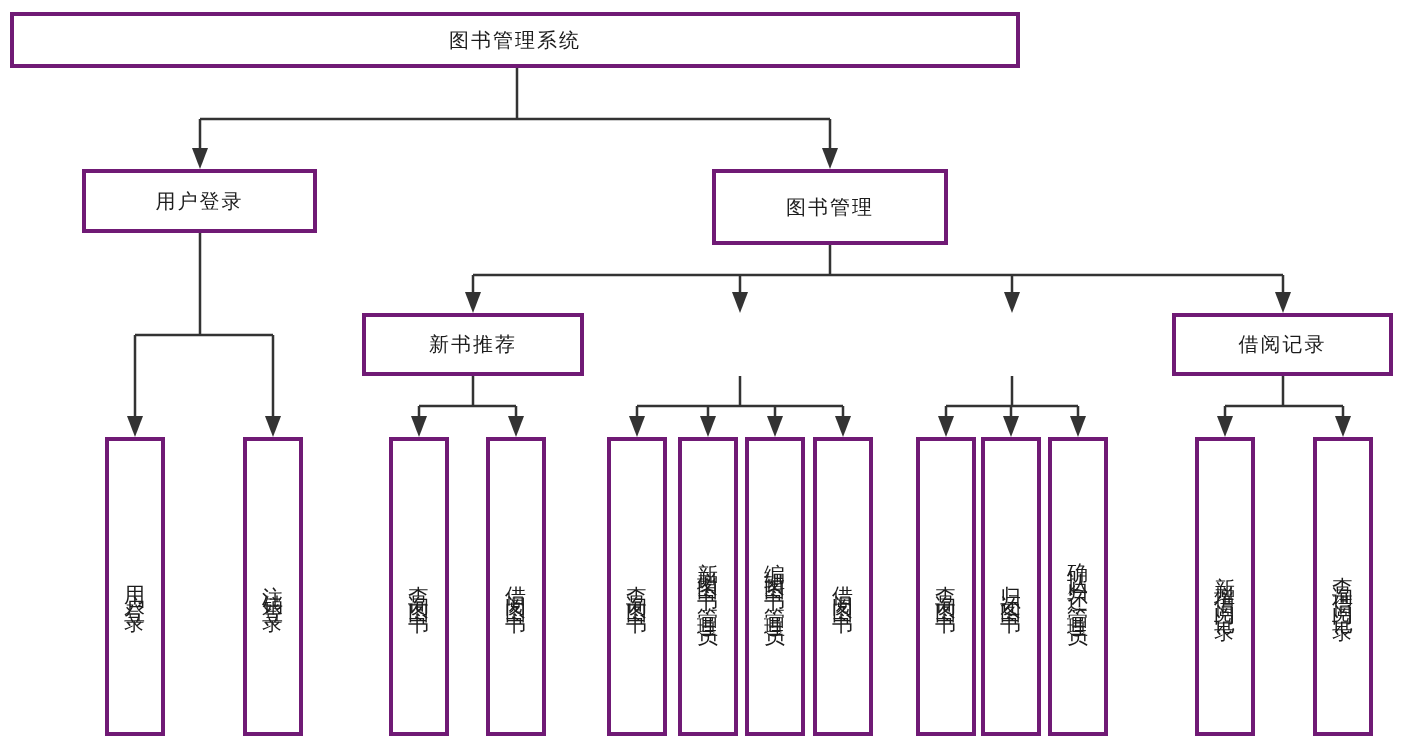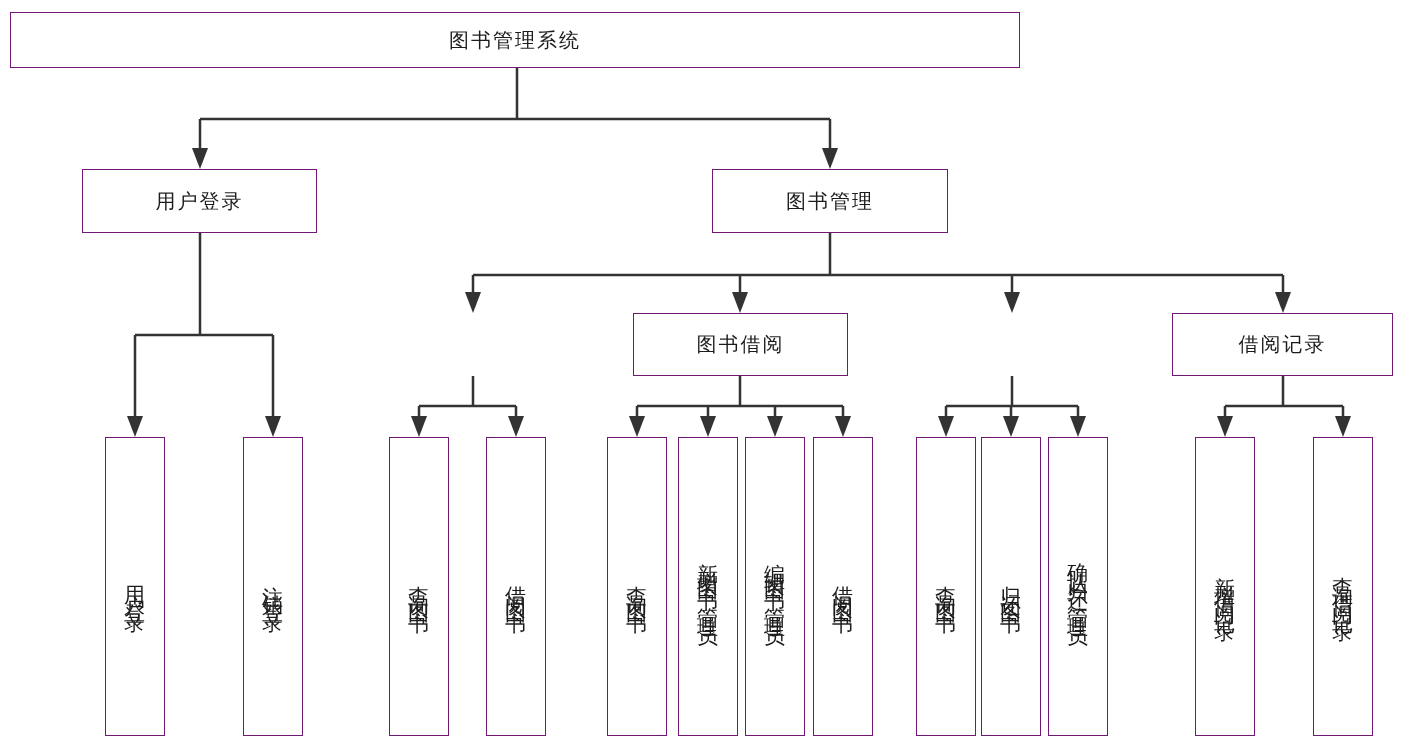--- a/index.html
+++ b/index.html
@@ -1,19 +1,19 @@
 <!DOCTYPE html>
 <html><head>
 <meta charset="utf-8">
 <style>
   html,body{margin:0;padding:0;background:#ffffff;}
   body{font-family:"Liberation Sans","DejaVu Sans",sans-serif;}
   #stage{position:relative;width:1405px;height:747px;background:#ffffff;overflow:hidden;}
   #wires{position:absolute;left:0;top:0;z-index:1;}
-  .box{position:absolute;box-sizing:border-box;background:#ffffff;border:1px solid #701a75;
+  .box{position:absolute;box-sizing:border-box;background:#ffffff;border:4px solid #701a75;
        display:flex;align-items:center;justify-content:center;z-index:2;}
   .hbox{font-size:20px;color:#1c1c1c;letter-spacing:2px;}
   .leaf{width:60px;height:299px;top:437px;}
   .leaf .vtext{writing-mode:vertical-rl;text-orientation:mixed;font-size:21px;
        letter-spacing:9px;line-height:1.0;color:#1c1c1c;white-space:nowrap;}
   .watermark{position:absolute;z-index:3;right:12px;top:714px;font-size:23px;
        color:#b5b5b5;letter-spacing:1px;}
 </style>
 </head>
 <body>
@@ -60,26 +60,26 @@
     </g>
   </svg>
 
   <div class="box hbox" style="left:10px;top:12px;width:1010px;height:56px;">
     <span>图书管理系统</span>
   </div>
 
   <div class="box hbox" style="left:82px;top:169px;width:235px;height:64px;">
     <span>用户登录</span>
   </div>
-  <div class="box hbox" style="left:712px;top:169px;width:236px;height:64px;">
+  <div class="box hbox" style="left:712px;top:169px;width:236px;height:76px;">
     <span>图书管理</span>
   </div>
 
-  <div class="box hbox" style="left:633px;top:313px;width:215px;height:63px;">
-    <span>图书借阅</span>
+  <div class="box hbox" style="left:362px;top:313px;width:222px;height:63px;">
+    <span>新书推荐</span>
   </div>
   <div class="box hbox" style="left:1172px;top:313px;width:221px;height:63px;">
     <span>借阅记录</span>
   </div>
 
   <div class="box leaf" style="left:105px;">
     <span class="vtext">用户登录</span>
   </div>
   <div class="box leaf" style="left:243px;">
     <span class="vtext">注销登录</span>

